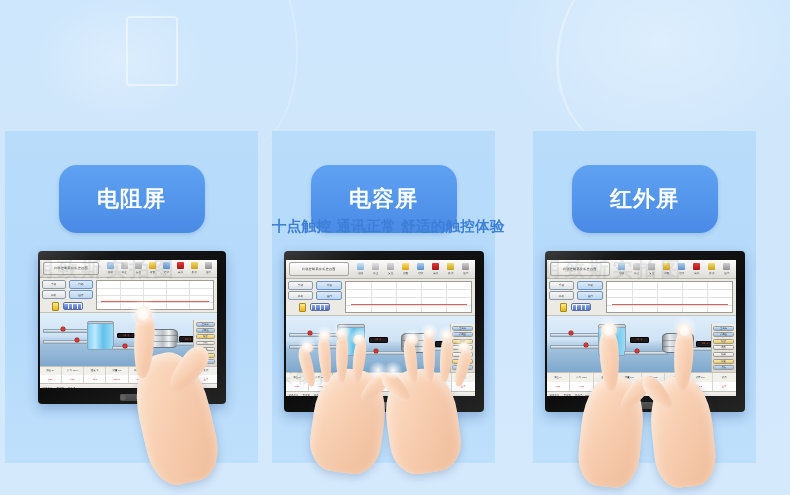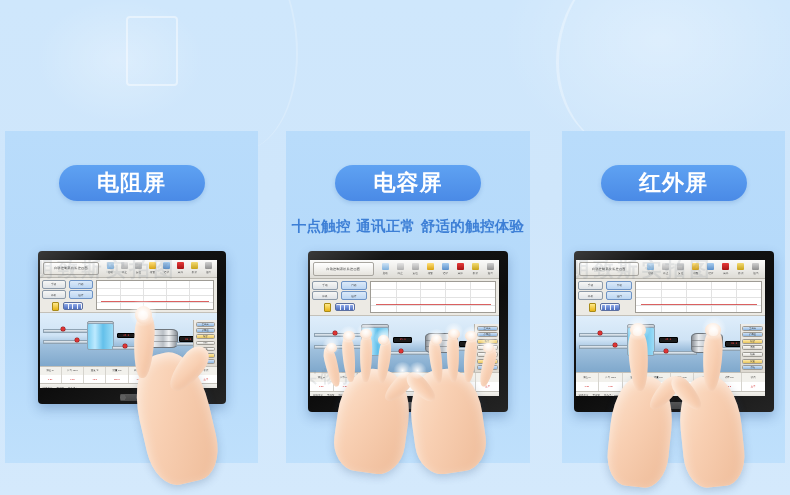--- a/index.html
+++ b/index.html
@@ -45,26 +45,26 @@
     font-family:"Liberation Sans",sans-serif;
   }
 
   
   .panels{position:absolute;left:0;top:131px;width:790px;height:332px;}
   .panel{
     position:absolute;top:0;height:332px;
     background:linear-gradient(180deg,#b9dcfb 0%,#b4d9fa 55%,#bfe0fc 100%);
   }
   .panel-1{left:5px;width:253px;}
-  .panel-2{left:286px;width:244px;}
-  .panel-3{left:533px;width:223px;margin-left:29px;}
+  .panel-2{left:272px;width:223px;}
+  .panel-3{left:533px;width:223px;}
 
   .badge{
     position:absolute;left:50%;transform:translateX(-50%);top:34px;
-    height:36px;min-width:106px;padding:0 20px;
+    height:36px;min-width:106px;padding:16px 20px;
     display:flex;align-items:center;justify-content:center;
     border-radius:18px;
     background:linear-gradient(180deg,#5fa2f2 0%,#4a8ae6 100%);
     box-shadow:0 2px 4px rgba(40,90,160,.18);
     color:#fff;font-size:22px;font-weight:bold;letter-spacing:1px;
     font-family:Liberation Sans, sans-serif;
     white-space:nowrap;
   }
   .panel-sub{
     position:absolute;left:0;top:86px;width:100%;text-align:center;

